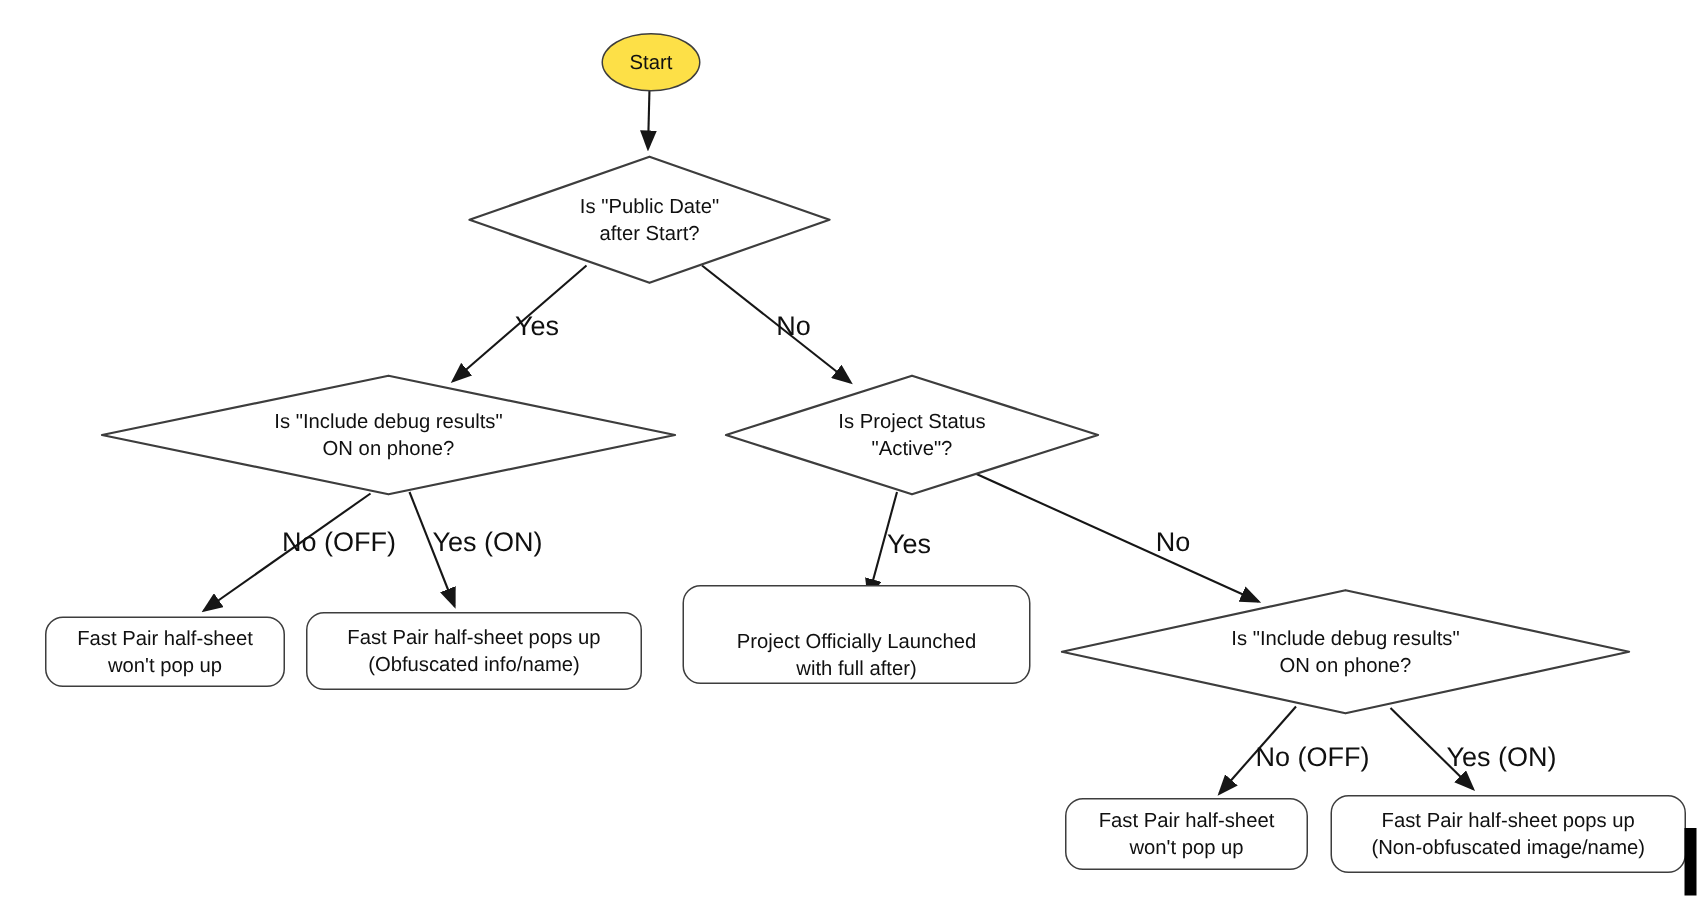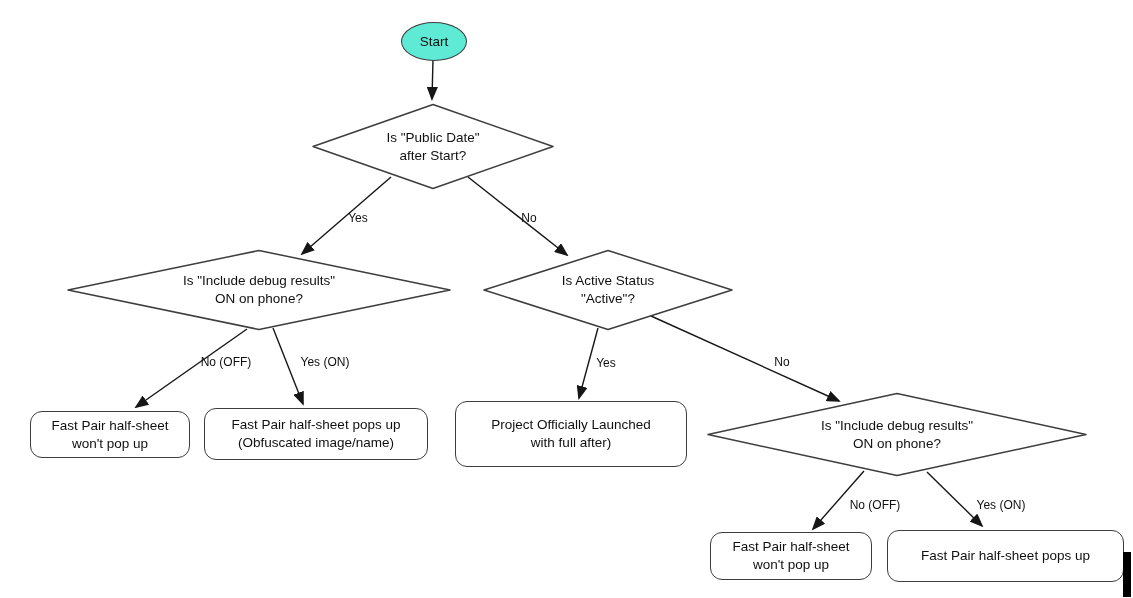--- a/index.html
+++ b/index.html
@@ -8,31 +8,31 @@
     font-family:"Liberation Sans", sans-serif;color:#101010;overflow:hidden;
   }
   #edges{position:absolute;left:0;top:0;width:1133px;height:598px;}
   .node{
     position:absolute;display:flex;flex-direction:column;
     align-items:center;justify-content:center;text-align:center;
     font-size:13.5px;line-height:1.32;color:#101010;
   }
   .ln{display:block;white-space:nowrap;}
   .ellipse{
-    border:1.5px solid #3d3d3d;border-radius:50%;background:#5eead4;text-align:center;
+    border:1.5px solid #3d3d3d;border-radius:50%;background:#fde047;text-align:center;
   }
   .box{
     border:1.5px solid #3d3d3d;border-radius:12px;background:#ffffff;
   }
   .diamond{background:transparent;}
   .diamond > svg{position:absolute;left:0;top:0;width:100%;height:100%;}
   .dlabel{position:relative;z-index:1;}
   .edge-label{
     position:absolute;transform:translate(-50%,-50%);
-    font-size:12px;white-space:nowrap;color:#101010;
+    font-size:18px;white-space:nowrap;color:#101010;
   }
   #cursor-bar{position:absolute;background:#000000;}
 </style>
 </head>
 <body>
 
 <div id="canvas">
 
   <svg id="edges" xmlns="http://www.w3.org/2000/svg">
     <defs>
@@ -73,21 +73,21 @@
       <span class="ln">Is "Include debug results"</span>
       <span class="ln">ON on phone?</span>
     </div>
   </div>
 
   <div class="node diamond" style="left:482px;top:249px;width:252px;height:82px;">
     <svg viewBox="0 0 252 82">
       <polygon points="126,1.5 250,41 126,80.5 2,41" fill="#ffffff" stroke="#3d3d3d" stroke-width="1.5" stroke-linejoin="round"></polygon>
     </svg>
     <div class="dlabel">
-      <span class="ln">Is Active Status</span>
+      <span class="ln">Is Project Status</span>
       <span class="ln">"Active"?</span>
     </div>
   </div>
 
   <div class="node diamond" style="left:706px;top:392px;width:382px;height:85px;">
     <svg viewBox="0 0 382 85">
       <polygon points="191,1.5 380,42.5 191,83.5 2,42.5" fill="#ffffff" stroke="#3d3d3d" stroke-width="1.5" stroke-linejoin="round"></polygon>
     </svg>
     <div class="dlabel">
       <span class="ln">Is "Include debug results"</span>
@@ -95,35 +95,36 @@
     </div>
   </div>
 
   <div class="node box" style="left:30px;top:411px;width:158px;height:45px;">
     <span class="ln">Fast Pair half-sheet</span>
     <span class="ln">won't pop up</span>
   </div>
 
   <div class="node box" style="left:204px;top:408px;width:222px;height:50px;">
     <span class="ln">Fast Pair half-sheet pops up</span>
-    <span class="ln">(Obfuscated image/name)</span>
+    <span class="ln">(Obfuscated info/name)</span>
   </div>
 
-  <div class="node box" style="left:455px;top:401px;width:230px;height:64px;">
+  <div class="node box" style="left:455px;top:390px;width:230px;height:64px;justify-content:flex-end;">
     <span class="ln">Project Officially Launched</span>
     <span class="ln">with full after)</span>
   </div>
 
   <div class="node box" style="left:710px;top:532px;width:160px;height:46px;">
     <span class="ln">Fast Pair half-sheet</span>
     <span class="ln">won't pop up</span>
   </div>
 
   <div class="node box" style="left:887px;top:530px;width:235px;height:50px;">
     <span class="ln">Fast Pair half-sheet pops up</span>
+    <span class="ln">(Non-obfuscated image/name)</span>
   </div>
 
   <div class="edge-label" style="left:358px;top:218px;">Yes</div>
   <div class="edge-label" style="left:529px;top:218px;">No</div>
   <div class="edge-label" style="left:226px;top:362px;">No (OFF)</div>
   <div class="edge-label" style="left:325px;top:362px;">Yes (ON)</div>
   <div class="edge-label" style="left:606px;top:363px;">Yes</div>
   <div class="edge-label" style="left:782px;top:362px;">No</div>
   <div class="edge-label" style="left:875px;top:505px;">No (OFF)</div>
   <div class="edge-label" style="left:1001px;top:505px;">Yes (ON)</div>

